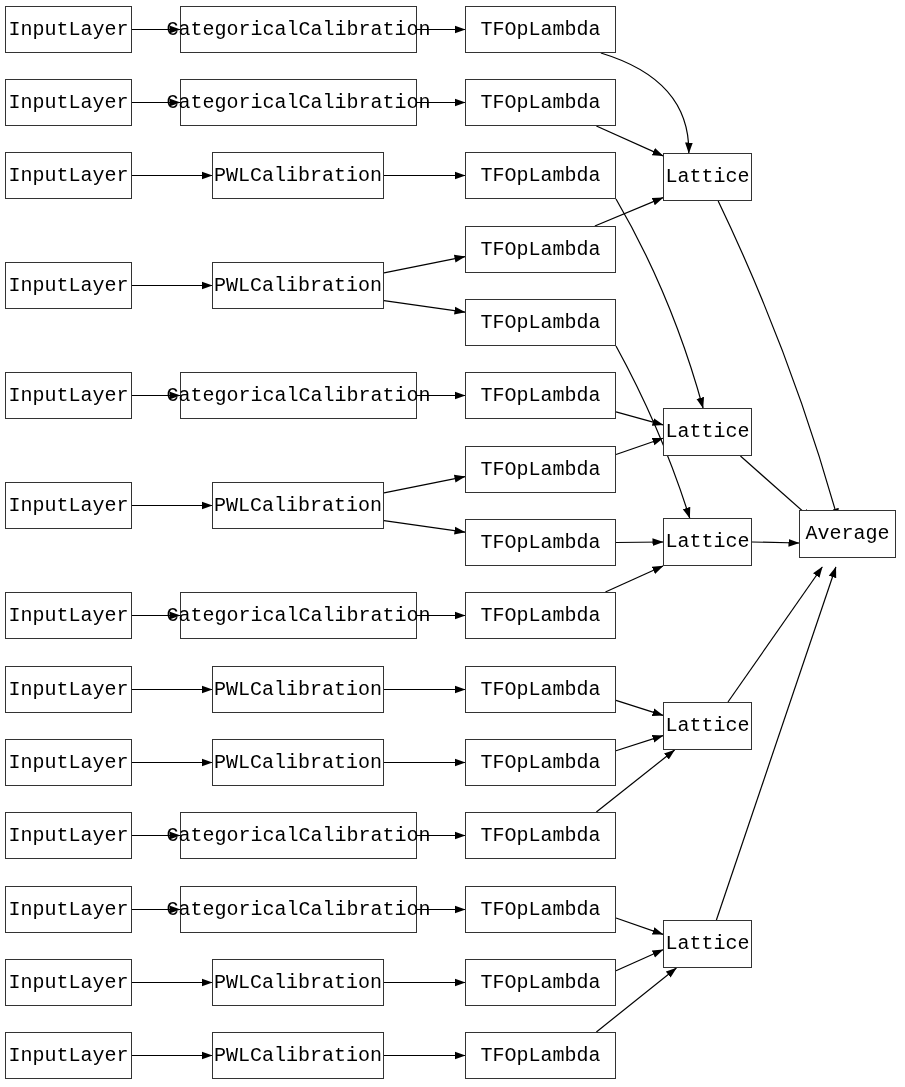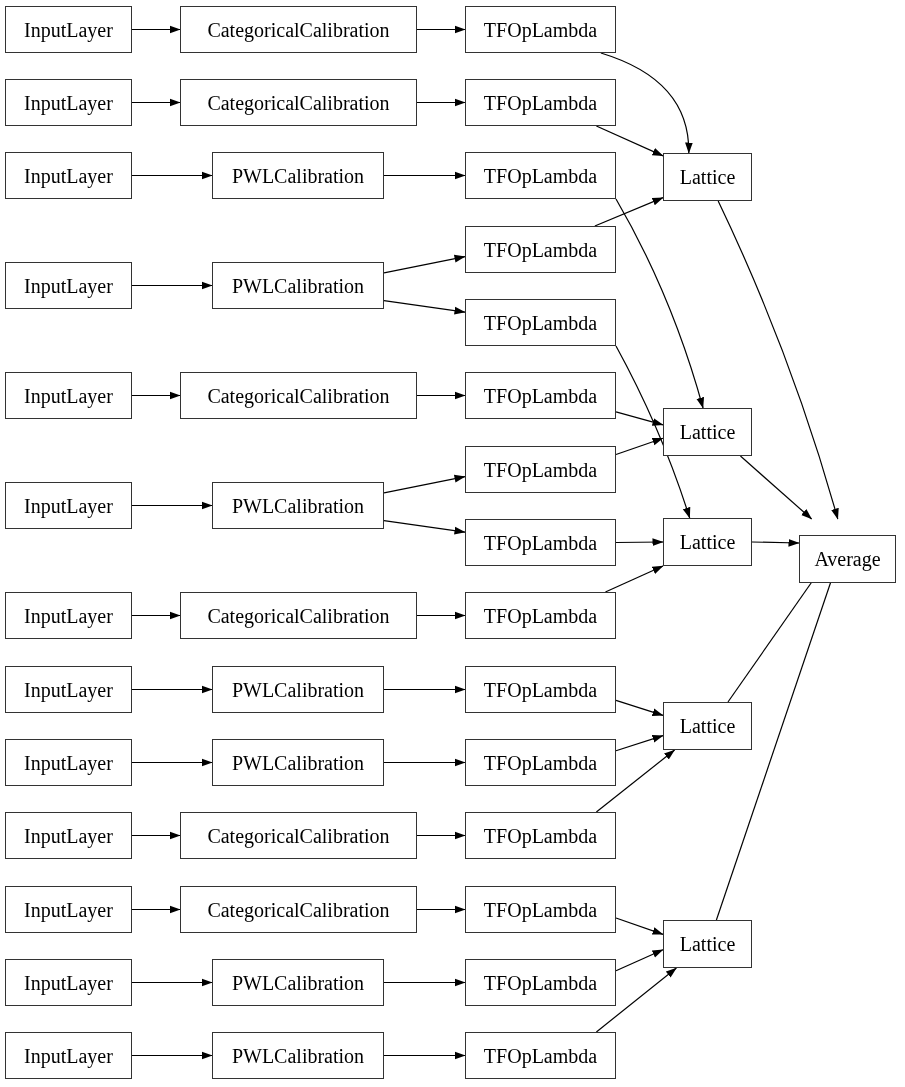--- a/index.html
+++ b/index.html
@@ -1,21 +1,21 @@
 <!DOCTYPE html>
 <html><head>
 <meta charset="utf-8">
 <style>
   html, body { margin: 0; padding: 0; background: #ffffff; }
   .canvas {
     position: relative;
     width: 905px;
     height: 1087px;
     background: #ffffff;
-    font-family: Liberation Serif, serif;
+    font-family: Liberation Mono, monospace;
     overflow: hidden;
   }
   .edge-layer {
     position: absolute;
     left: 0; top: 0;
     width: 905px; height: 1087px;
   }
   .node-layer {
     position: absolute;
     left: 0; top: 0;
@@ -226,17 +226,17 @@
       </div>
       <div class="node" style="left: 663px; top: 518px; width: 89px; height: 48px; background: rgb(255, 255, 255); border-color: rgb(51, 51, 51); color: rgb(0, 0, 0);">
         <span>Lattice</span>
       </div>
       <div class="node" style="left: 663px; top: 702px; width: 89px; height: 48px; background: rgb(255, 255, 255); border-color: rgb(51, 51, 51); color: rgb(0, 0, 0);">
         <span>Lattice</span>
       </div>
       <div class="node" style="left: 663px; top: 920px; width: 89px; height: 48px; background: rgb(255, 255, 255); border-color: rgb(51, 51, 51); color: rgb(0, 0, 0);">
         <span>Lattice</span>
       </div>
-      <div class="node" style="left: 799px; top: 535px; width: 97px; height: 48px; background: rgb(255, 255, 255); border-color: rgb(51, 51, 51); color: rgb(0, 0, 0);">
+      <div class="node" style="left: 799px; top: 510px; width: 97px; height: 48px; background: rgb(255, 255, 255); border-color: rgb(51, 51, 51); color: rgb(0, 0, 0);">
         <span>Average</span>
       </div>
     </div>
 </div>
 
 </body></html>

